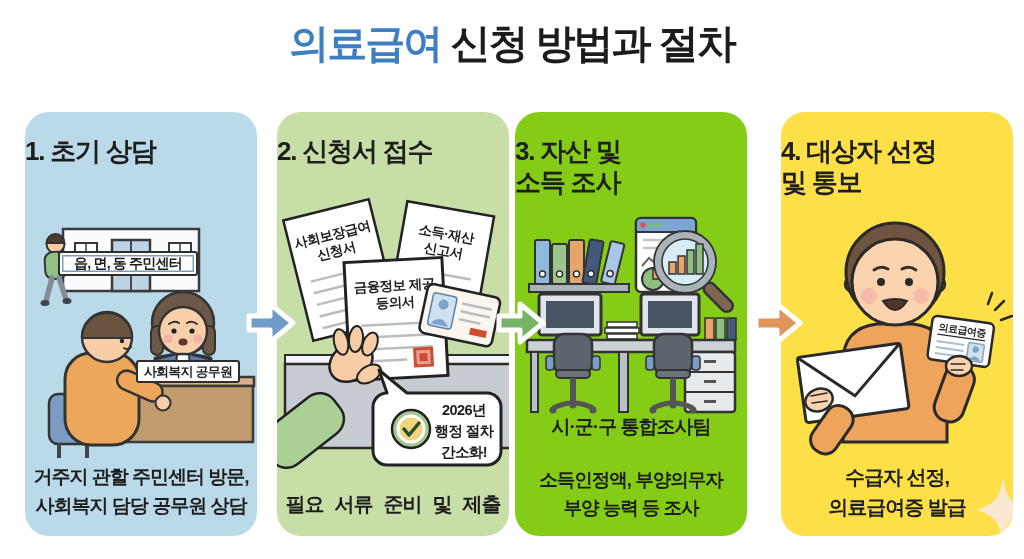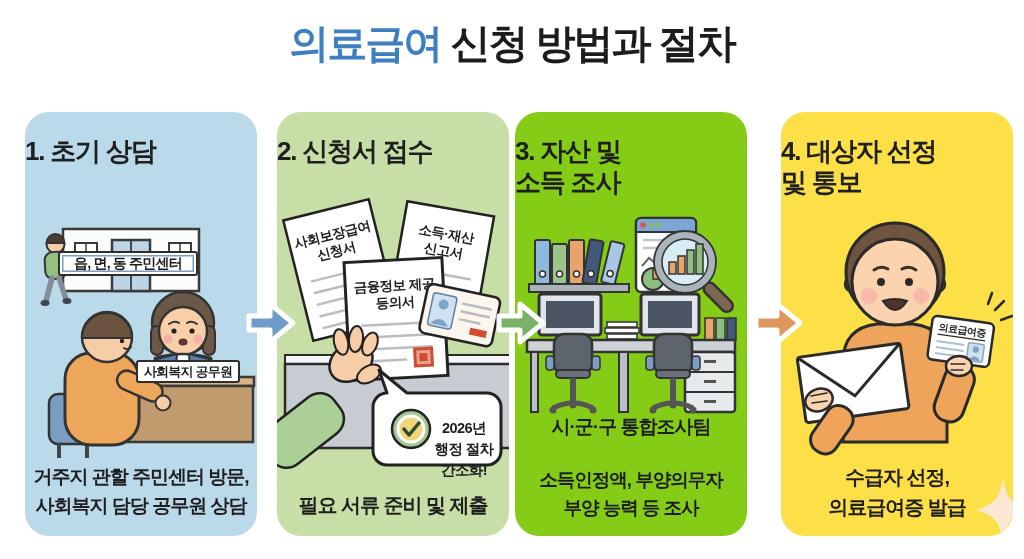--- a/index.html
+++ b/index.html
@@ -24,34 +24,34 @@
              letter-spacing:-1.2px; z-index:3; }
 
   .scene { position:absolute; inset:0; width:100%; height:100%; z-index:1; }
   svg text { font-family:"Liberation Sans", sans-serif; }
   .doc-title { font-size:13.5px; font-weight:bold; fill:#1d1d1d; text-anchor:middle; letter-spacing:-0.5px; }
   .card-title { font-size:10px; font-weight:bold; fill:#1d1d1d; text-anchor:middle; letter-spacing:-0.5px; }
 
   .caption { position:absolute; left:0; width:100%; text-align:center; font-weight:800;
              color:#1e1e1e; z-index:3; letter-spacing:-1px; }
   .cap-p1 { bottom:16px; font-size:19px; line-height:29px; }
-  .cap-p2 { bottom:16px; font-size:20px; line-height:29px; }
+  .cap-p2 { bottom:16px; font-size:20px; line-height:29px;font-family:Liberation Mono, monospace; }
   .team-label { top:302px; font-size:19px; }
   .cap-p3 { bottom:14px; font-size:18.5px; line-height:28px; }
   .cap-p4 { bottom:14px; font-size:20px; line-height:30px; }
 
   .sign { position:absolute; background:#ffffff; border:2px solid #2e2e2e; border-radius:3px;
           text-align:center; font-weight:800; color:#1d1d1d; z-index:2; letter-spacing:-0.8px; }
   .sign-building { left:33px; top:91px; width:140px; height:25px; font-size:14px; line-height:21px;
                    box-shadow: inset 0 0 0 2px #ffffff, inset 0 0 0 3.5px #7c9cc0; margin-top: 48px; }
   .sign-desk { left:111px; top:248px; width:104px; height:23px; font-size:13px; line-height:19px; }
 
   .bubble-text { position:absolute; left:152px; top:288px; width:70px; text-align:center;
                  font-size:14.5px; font-weight:800; line-height:21px; color:#1d1d1d;
-                 letter-spacing:-0.6px; z-index:2;margin-top:18px; }
+                 letter-spacing:-0.6px; z-index:2; }
 
   .arrow { position:absolute; top:297px; width:56px; height:52px; z-index:4; }
   .arrow-1 { left:243px; } .arrow-2 { left:493px; } .arrow-3 { left:750px; }
 </style>
 </head>
 <body>
 
 <div class="canvas">
 
   <div class="title">

